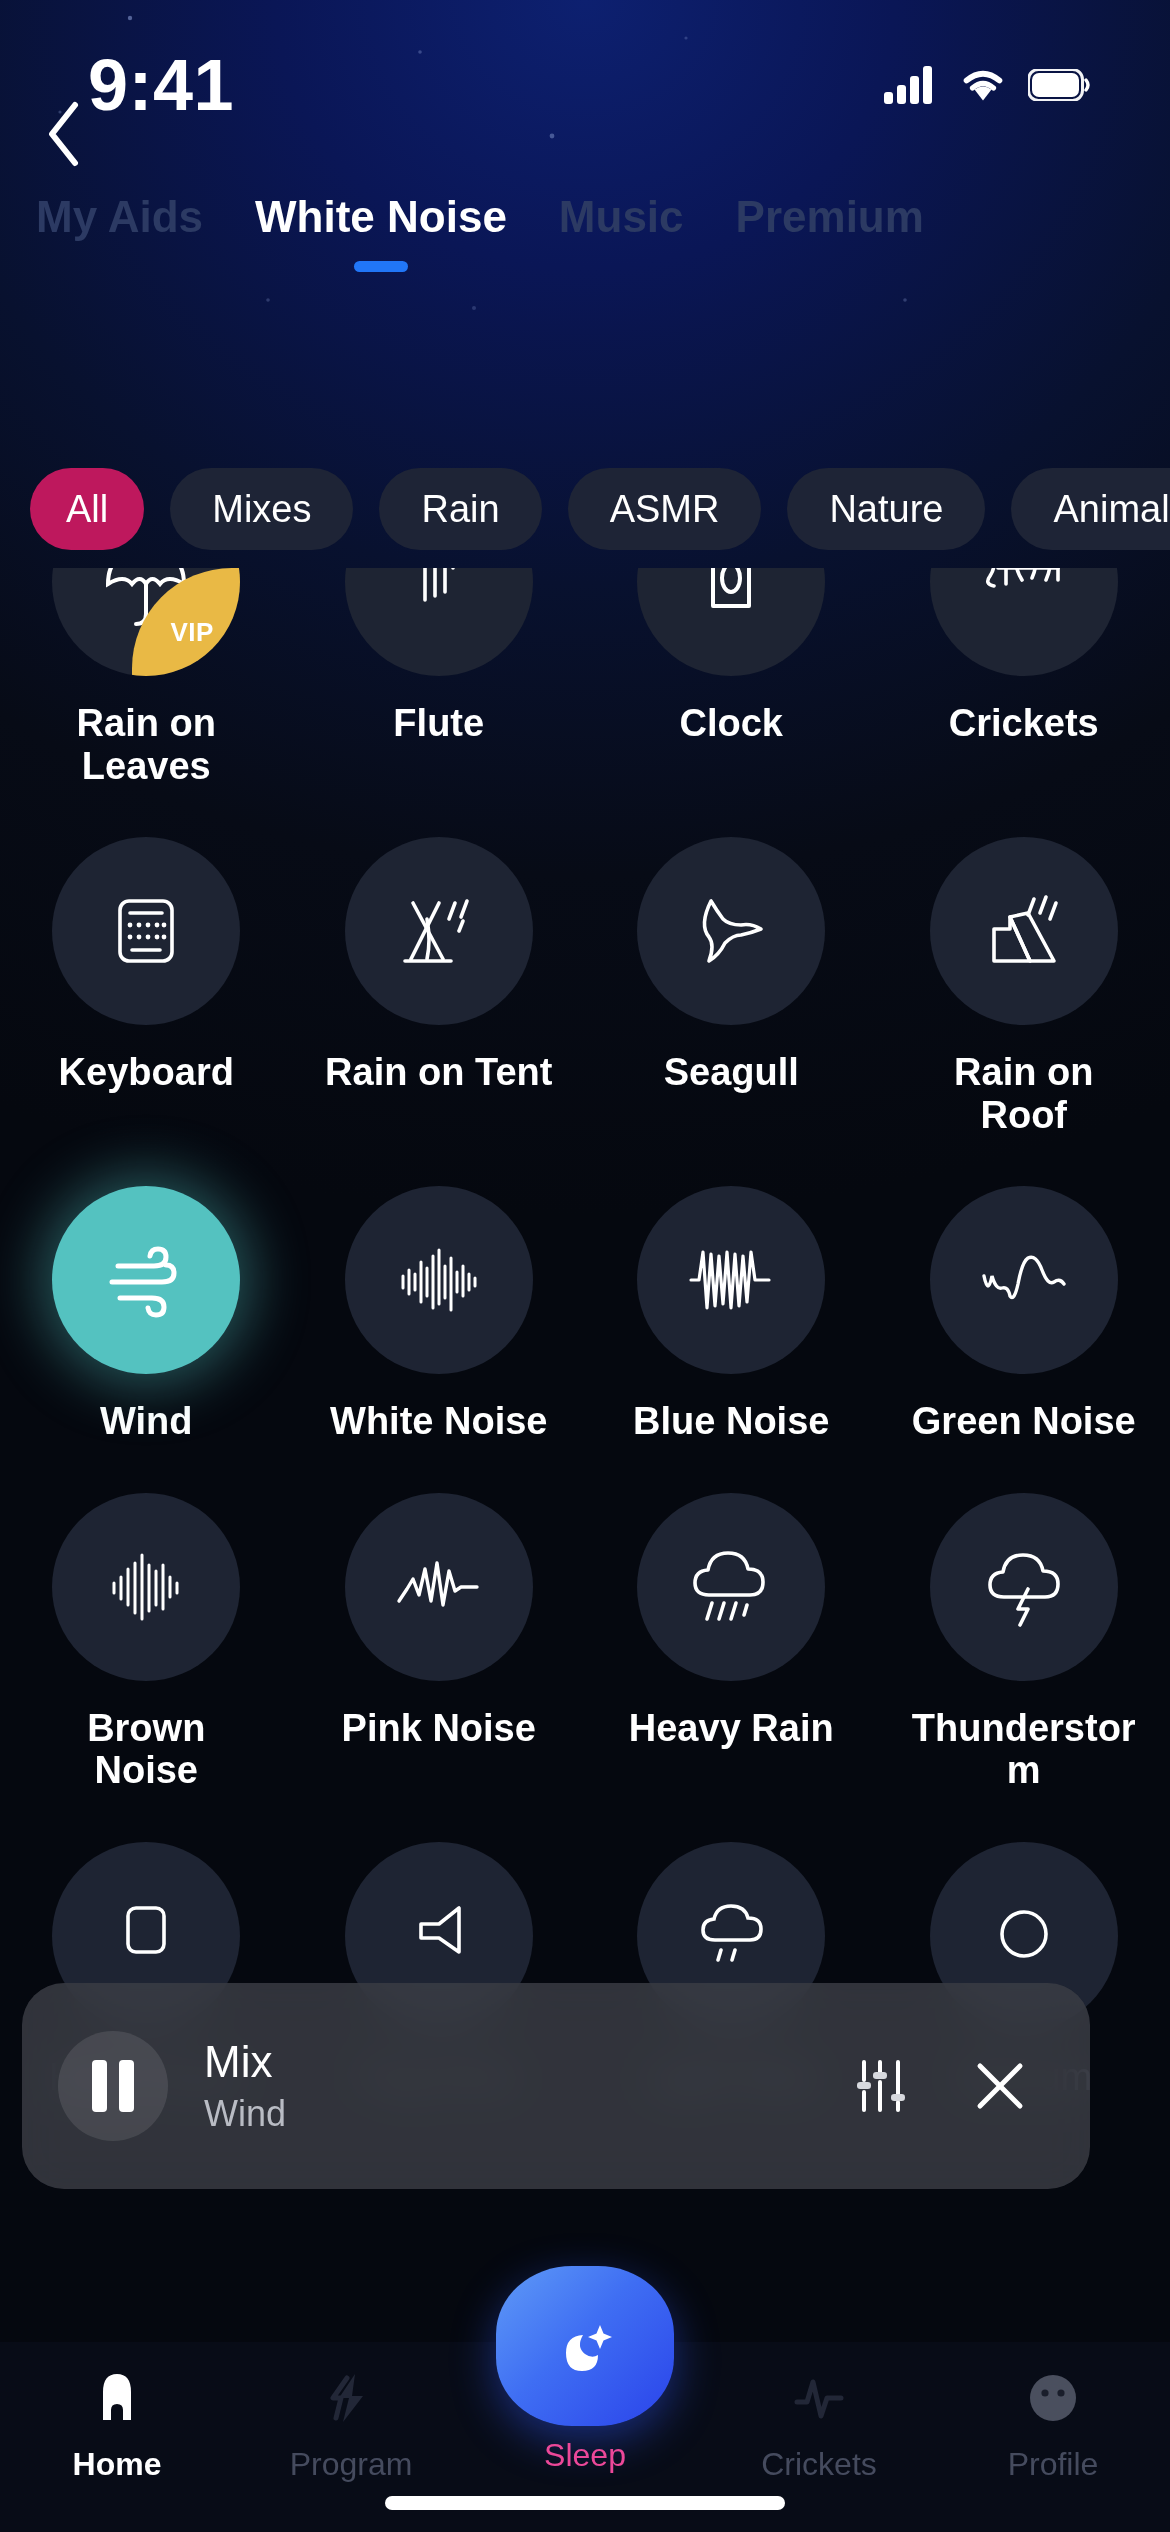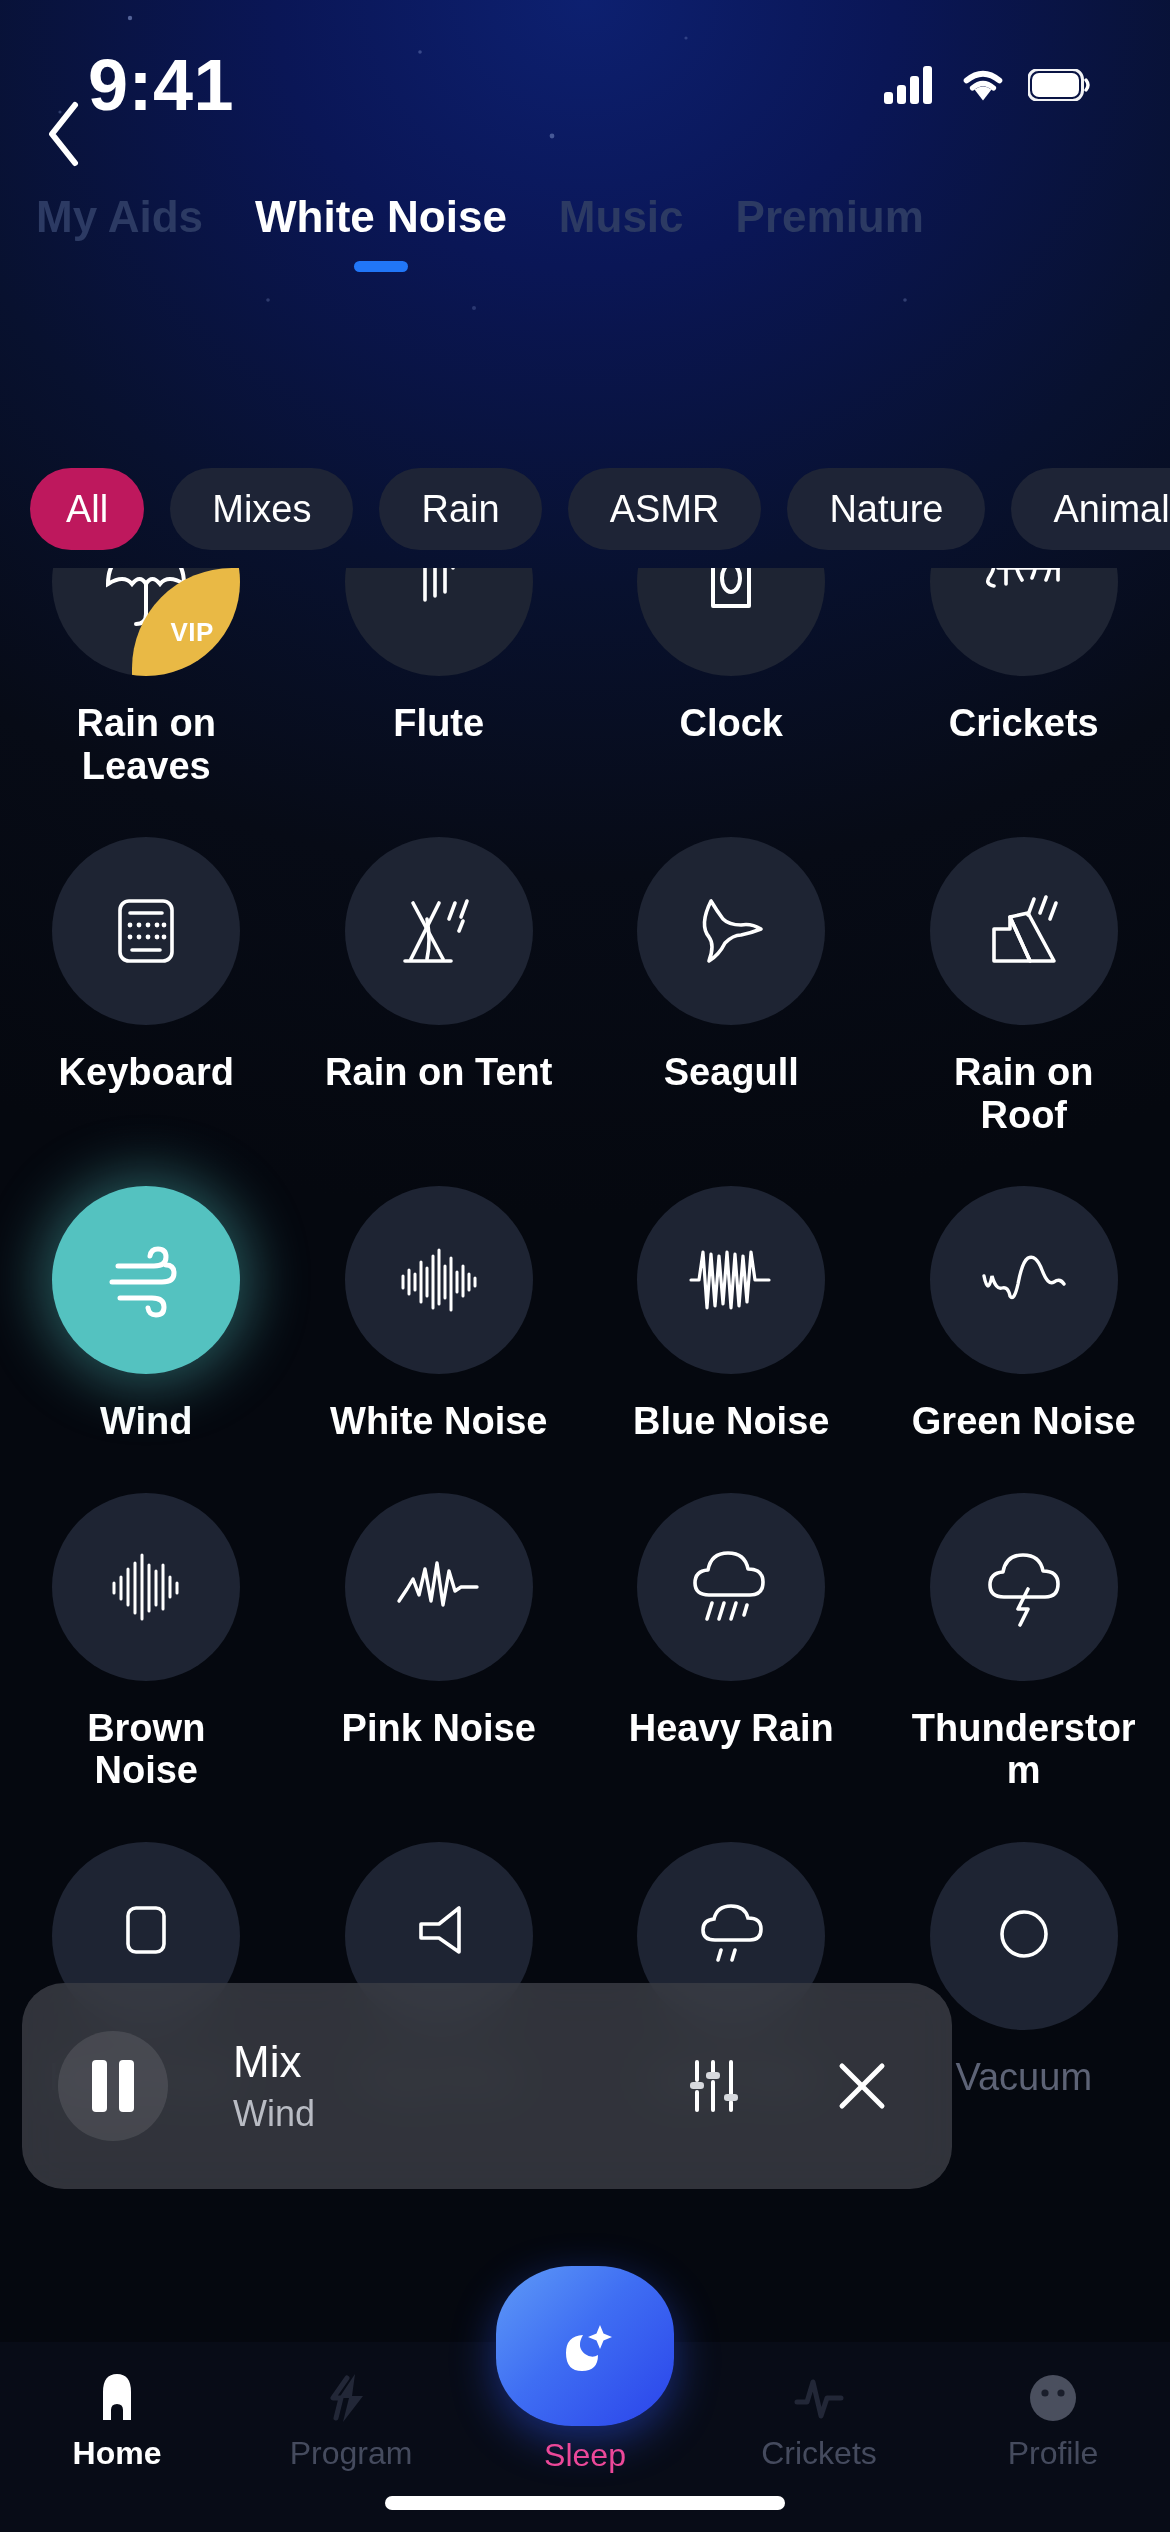--- a/index.html
+++ b/index.html
@@ -124,27 +124,26 @@
   }
   .vip-badge span{
     font-size:26px; font-weight:700; color:#fff;
     transform:translate(6px,-28px);
     letter-spacing:.5px;
   }
 
   
   #mini-player{
     position:absolute; left:22px; top:1983px;
-    width:930px; height:206px;
+    width:1068px; height:206px;
     border-radius:42px;
     background:rgba(60,62,70,.80);
     backdrop-filter:blur(22px);
     display:flex; align-items:center;
     padding:0 42px 0 36px;
-    gap:29px;
   }
   #player-play-button{
     width:110px; height:110px; border-radius:50%;
     background:rgba(255,255,255,.10);
     display:flex; align-items:center; justify-content:center;
     flex:0 0 auto;
   }
   .pause-bars{ display:flex; gap:12px; }
   .pause-bars i{ display:block; width:15px; height:52px; background:#fff; border-radius:4px; }
   #player-text{ margin-left:36px; flex:1 1 auto; }
@@ -156,21 +155,21 @@
   
   #bottom-nav{
     position:absolute; left:0; bottom:0; width:1170px; height:190px;
     background:#080c17;
     display:flex; align-items:flex-start; justify-content:space-around;
     padding-top:20px;
     z-index:20;
   }
   .nav-item{
     width:190px;
-    display:flex; flex-direction:column; align-items:center; gap:1px;
+    display:flex; flex-direction:column; align-items:center; gap:12px;
   }
   .nav-icon{ height:72px; display:flex; align-items:center; justify-content:center; }
   .nav-label{ font-size:32px; color:#454b5e; }
   .nav-item.active .nav-label{ color:#ffffff; font-weight:700; }
   #nav-sleep-fab{
     position:absolute; left:50%; transform:translateX(-50%);
     bottom:106px;
     width:178px; height:160px;
     border-radius:76px/68px;
     background:linear-gradient(135deg,#5f9bf7 0%,#3f6ef3 45%,#2a43ea 100%);

